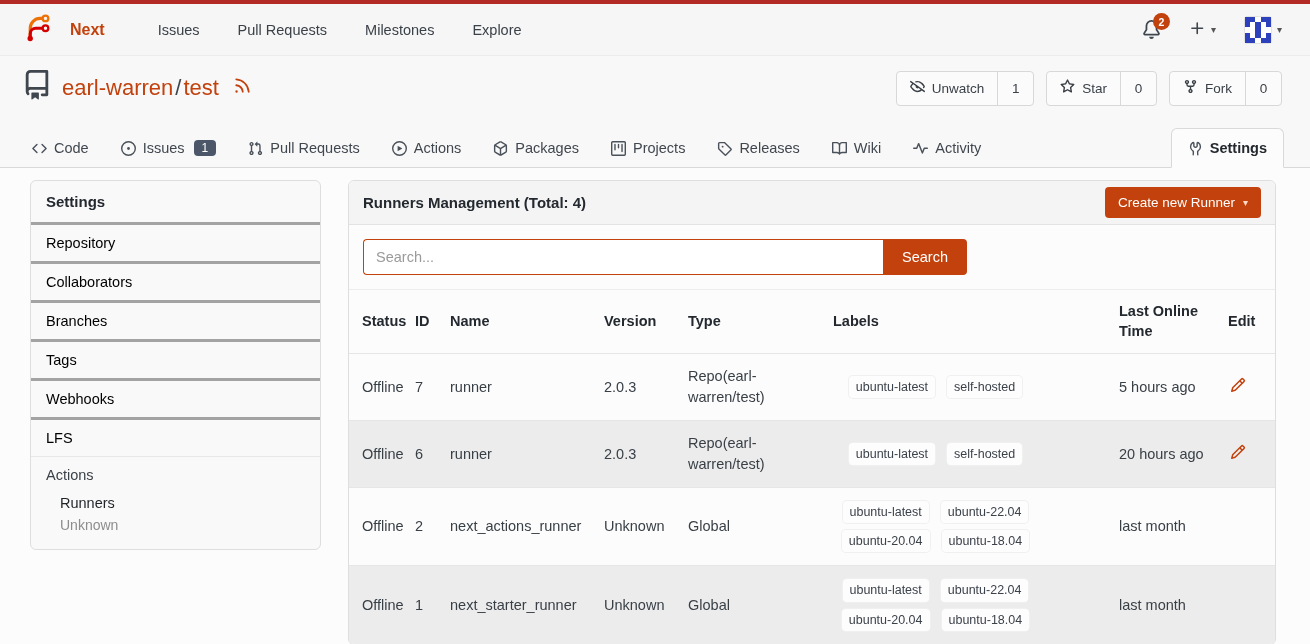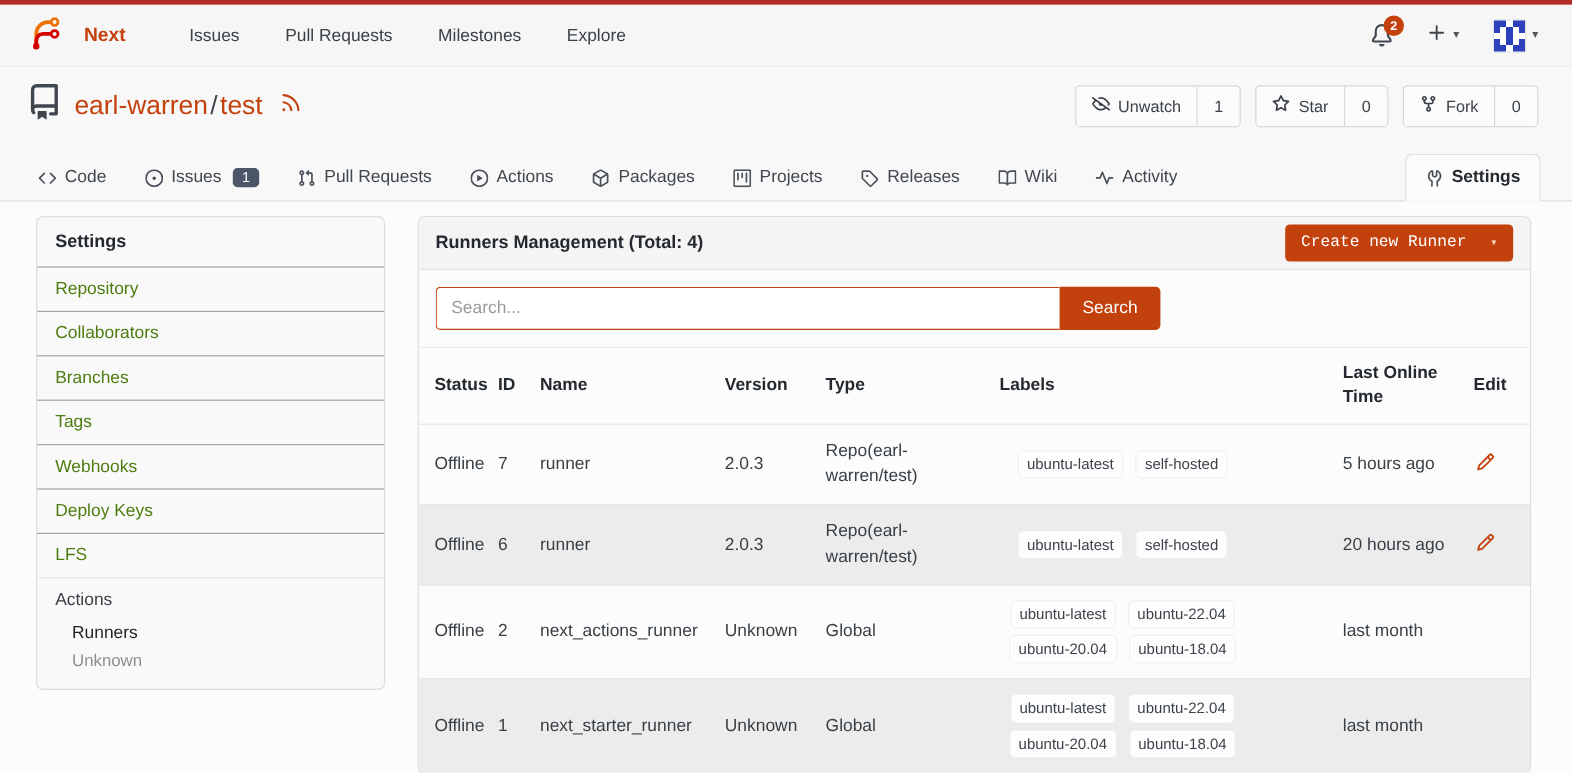--- a/index.html
+++ b/index.html
@@ -38,32 +38,32 @@
   .tab { display:flex; align-items:center; gap:7px; padding:11px 10px; margin-right:12px; color:#40474f; cursor:pointer; font-size:14.5px; }
   .tab svg { color:#4a515a; }
   .tab-badge { background:#4b5668; color:#fff; font-size:12px; border-radius:4px; padding:1px 8px; margin-left:2px; }
   .tab.active { margin-left:auto; margin-right:0; background:#fcfcfc; border:1px solid #d9d9da; border-bottom:1px solid #fcfcfc; border-radius:6px 6px 0 0; margin-bottom:-1px; font-weight:700; color:#24292f; padding:11px 16px; }
 
   
   .content { display:flex; gap:27px; padding:12px 34px 0 30px; align-items:flex-start; background:#fcfcfc; }
 
   .sidebar { width:291px; border:1px solid #dedede; border-radius:6px; background:#f9f9f9; overflow:hidden; }
   .side-header { font-weight:700; color:#24292f; padding:12px 15px; font-size:15px; }
-  .side-item { padding:10px 15px; border-top:1px solid #a3a3a3; color:#4d7c0f; cursor:pointer; }
+  .side-item { padding:10px 15px; border-top:3px solid #a3a3a3; color:#000000; cursor:pointer; }
   .side-section { border-top:1px solid #e8e8e8; padding:10px 15px 13px; }
   .side-section-label { color:#3b4148; cursor:pointer; }
   .side-sub { padding:9px 0 0 14px; }
   .side-sub-item { cursor:pointer; padding:3px 0; font-size:14px; color:#3b4148; }
   .side-sub-item.active { font-weight:400; color:#1f2328; font-size:14.5px; }
   .side-sub-item.muted { color:#8d8d8d; }
 
   .panel { flex:1; border:1px solid #dedede; border-radius:6px; background:#fcfcfc; overflow:hidden; }
   .panel-header { background:#f4f4f4; border-bottom:1px solid #e3e3e3; padding:6px 14px; display:flex; align-items:center; justify-content:space-between; min-height:42px; }
   .panel-title { font-weight:700; font-size:15px; color:#24292f; }
-  .create-btn { background:#c2410c; color:#fff; border:none; border-radius:4px; font-size:13.5px; padding:8px 13px; display:flex; align-items:center; gap:20px; cursor:pointer; font-family:Liberation Mono, monospace; }
+  .create-btn { background:#c2410c; color:#fff; border:none; border-radius:4px; font-size:13.5px; padding:8px 13px; display:flex; align-items:center; gap:8px; cursor:pointer; font-family:Liberation Sans, sans-serif; }
   .create-btn .caret { color:#ffd9c4; }
 
   .search-section { padding:14px; border-bottom:1px solid #ececec; }
   .search-group { display:flex; width:604px; }
   .search-input { flex:1; border:1px solid #c2410c; border-right:none; border-radius:4px 0 0 4px; padding:9px 12px; font-size:14.5px; font-family:inherit; background:#fff; color:#333; outline:none; }
   .search-input::placeholder { color:#9a9a9a; }
   .search-btn { background:#c2410c; color:#fff; border:none; border-radius:0 4px 4px 0; padding:0 19px; font-size:14.5px; font-family:inherit; cursor:pointer; }
 
   table.runners { width:100%; border-collapse:collapse; table-layout:fixed; }
   th { text-align:left; font-weight:700; color:#24292f; padding:12px 8px 12px 0; vertical-align:middle; font-size:14.5px; line-height:1.35; }
@@ -266,21 +266,20 @@
 
 <div class="content">
 
   <div class="sidebar">
     <div class="side-header">Settings</div>
     <div class="side-item">Repository</div>
     <div class="side-item">Collaborators</div>
     <div class="side-item">Branches</div>
     <div class="side-item">Tags</div>
     <div class="side-item">Webhooks</div>
-    <div class="side-item">Deploy Keys</div>
     <div class="side-item">LFS</div>
     <div class="side-section">
       <div class="side-section-label">Actions</div>
       <div class="side-sub">
         <div class="side-sub-item active">Runners</div>
         <div class="side-sub-item muted">Unknown</div>
       </div>
     </div>
   </div>
 

